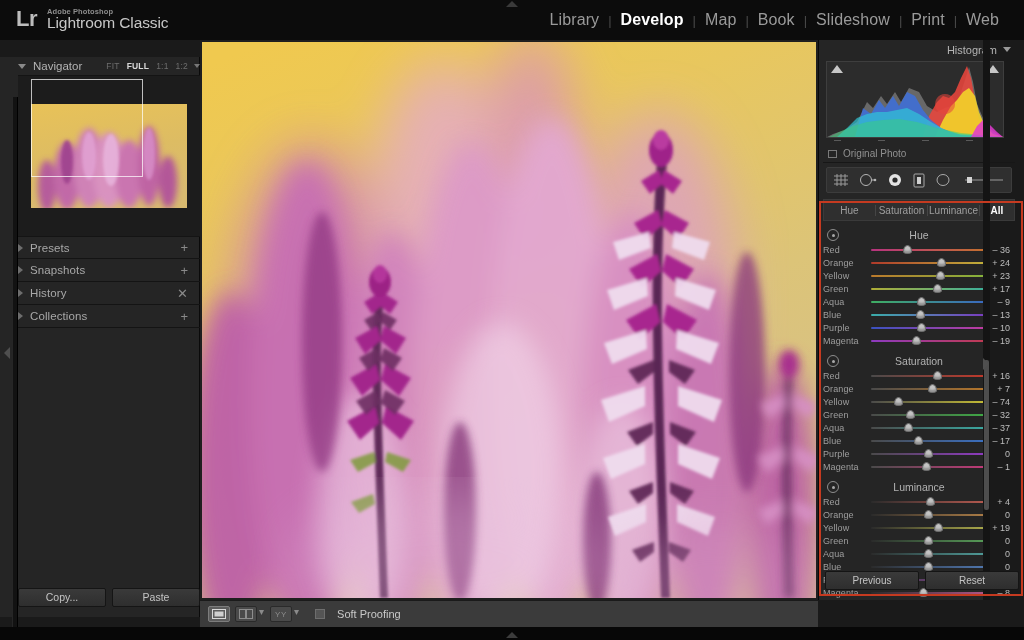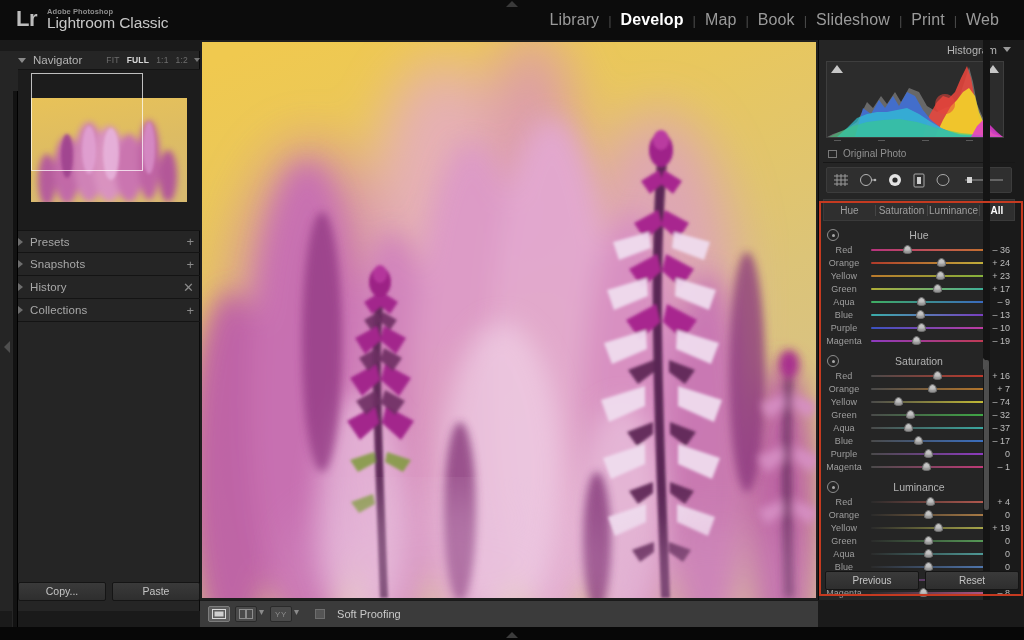--- a/index.html
+++ b/index.html
@@ -53,21 +53,21 @@
     width: 36px; height: 9px; overflow: hidden;
   }
   .top-handle i {
     display: block; width: 0; height: 0; margin: 1px auto 0;
     border-left: 6px solid transparent; border-right: 6px solid transparent;
     border-bottom: 6px solid #3a3a3a;
   }
 
   
   .left-panel {
-    position: absolute; left: 0; top: 51px;
+    position: absolute; left: 0; top: 57px;
     width: 200px; height: 560px;
     background: #252525;
     border-right: 1px solid #0a0a0a;
   }
   .left-inner { position: absolute; left: 18px; top: 0; width: 182px; }
   .panel-header {
     height: 19px; display: flex; align-items: center;
     font-size: 11px; color: #aeaeae;
     border-bottom: 1px solid #141414;
   }
@@ -101,21 +101,21 @@
   .nav-view-box {
     position: absolute; left: 13px; top: 3px;
     width: 112px; height: 98px;
     border: 1px solid rgba(255,255,255,.72);
     pointer-events: none;
   }
 
   .left-section {
     height: 23px; display: flex; align-items: center;
     border-top: 1px solid #141414; border-bottom: 1px solid #141414;
-    font-size: 11.5px; color: #a8a8a8; padding-right: 6px;
+    font-size: 11.5px; color: #a8a8a8; padding-right: 12px;
     cursor: pointer;
   }
   .left-section + .left-section { border-top: none; }
   .sect-label { flex: 1; letter-spacing: 0.1px; }
   .sect-btn { font-size: 13px; color: #8a8a8a; line-height: 1; }
 
   .left-footer {
     position: absolute; left: 18px; bottom: 0;
     width: 182px; height: 40px;
     display: flex; align-items: center; gap: 6px;
@@ -274,21 +274,21 @@
   .target-circ i {
     position: absolute; left: 3.5px; top: 3.5px;
     width: 3px; height: 3px; border-radius: 50%; background: #a8a8a8;
   }
 
   .srow {
     height: 13px; display: flex; align-items: center;
     font-size: 9px; color: #9e9e9e;
   }
   .srow .s-label {
-    width: 48px; text-align: center; padding-right: 6px;
+    width: 48px; text-align: left; padding-right: 6px;
     letter-spacing: 0.1px; white-space: nowrap;
   }
   .s-track-wrap {
     position: relative; flex: 1; height: 13px; cursor: pointer;
   }
   .s-track {
     position: absolute; left: 0; top: 5.5px;
     width: 100%; height: 2.5px; border-radius: 1px;
   }
   .s-knob {

